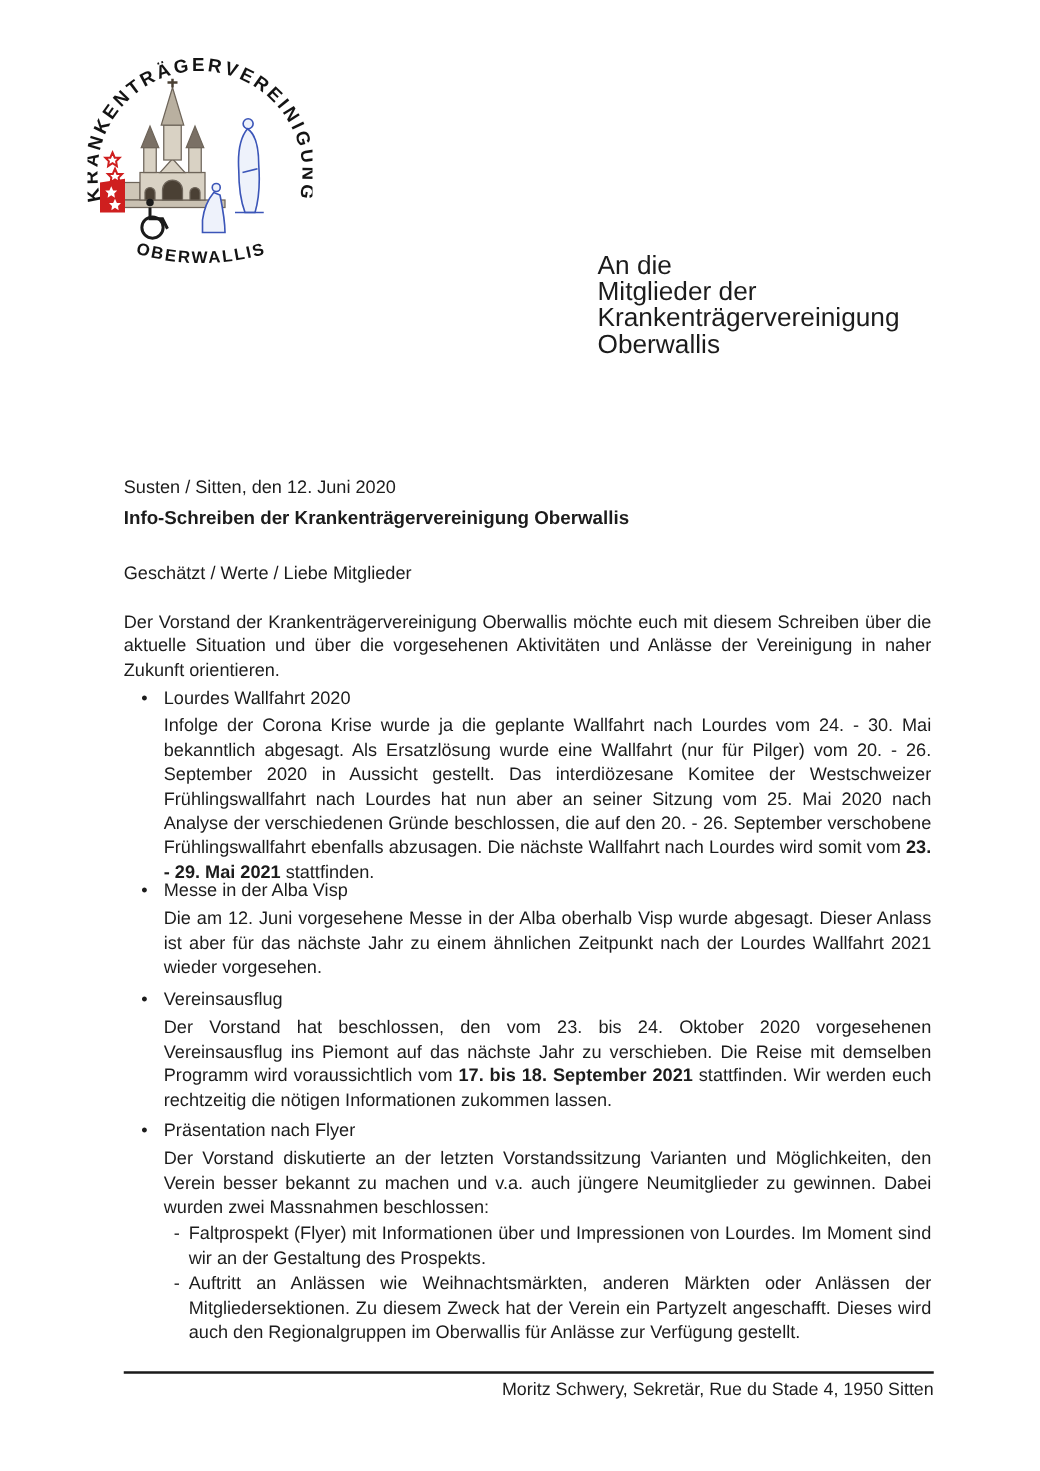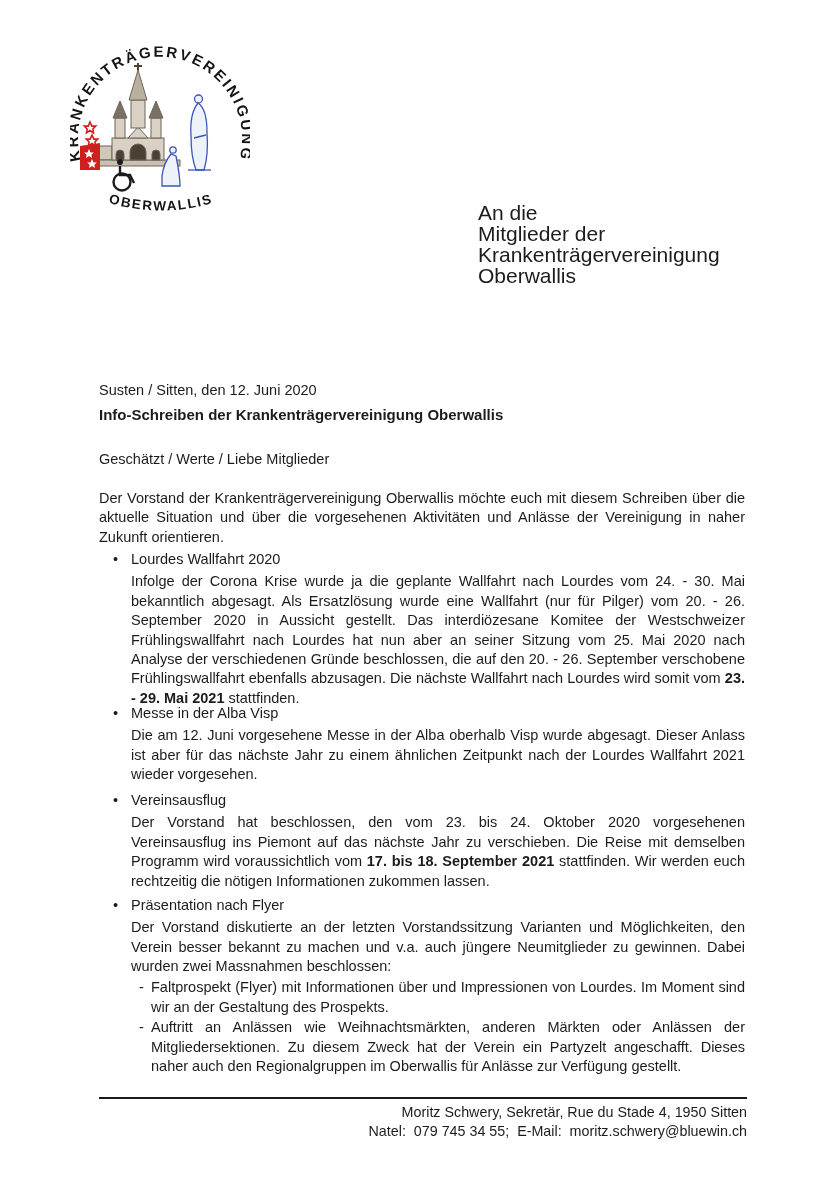--- a/index.html
+++ b/index.html
@@ -149,23 +149,22 @@
     </div>
     <div class="sec-body just">
       <span>Der Vorstand diskutierte an der letzten Vorstandssitzung Varianten und Möglichkeiten, den Verein besser bekannt zu machen und v.a. auch jüngere Neumitglieder zu gewinnen. Dabei wurden zwei Massnahmen beschlossen:</span><span class="b"></span><span></span>
     </div>
     <div class="sub">
       <span class="dash">-</span>
       <span class="sub-text just">Faltprospekt (Flyer) mit Informationen über und Impressionen von Lourdes. Im Moment sind wir an der Gestaltung des Prospekts.</span>
     </div>
     <div class="sub">
       <span class="dash">-</span>
-      <span class="sub-text just">Auftritt an Anlässen wie Weihnachtsmärkten, anderen Märkten oder Anlässen der Mitgliedersektionen. Zu diesem Zweck hat der Verein ein Partyzelt angeschafft. Dieses naher auch den Regionalgruppen im Oberwallis für Anlässe zur Verfügung gestellt.</span>
+      <span class="sub-text just">Auftritt an Anlässen wie Weihnachtsmärkten, anderen Märkten oder Anlässen der Mitgliedersektionen. Zu diesem Zweck hat der Verein ein Partyzelt angeschafft. Dieses wird auch den Regionalgruppen im Oberwallis für Anlässe zur Verfügung gestellt.</span>
     </div>
   </div>
 
   <div class="abs footer-rule"></div>
   <div class="abs footer">
     <div>Moritz Schwery, Sekretär, Rue du Stade 4, 1950 Sitten</div>
-    <div>Natel:&nbsp; 079 745 34 55;&nbsp; E-Mail:&nbsp; moritz.schwery@bluewin.ch</div>
   </div>
 
 </div>
 
 </body></html>

